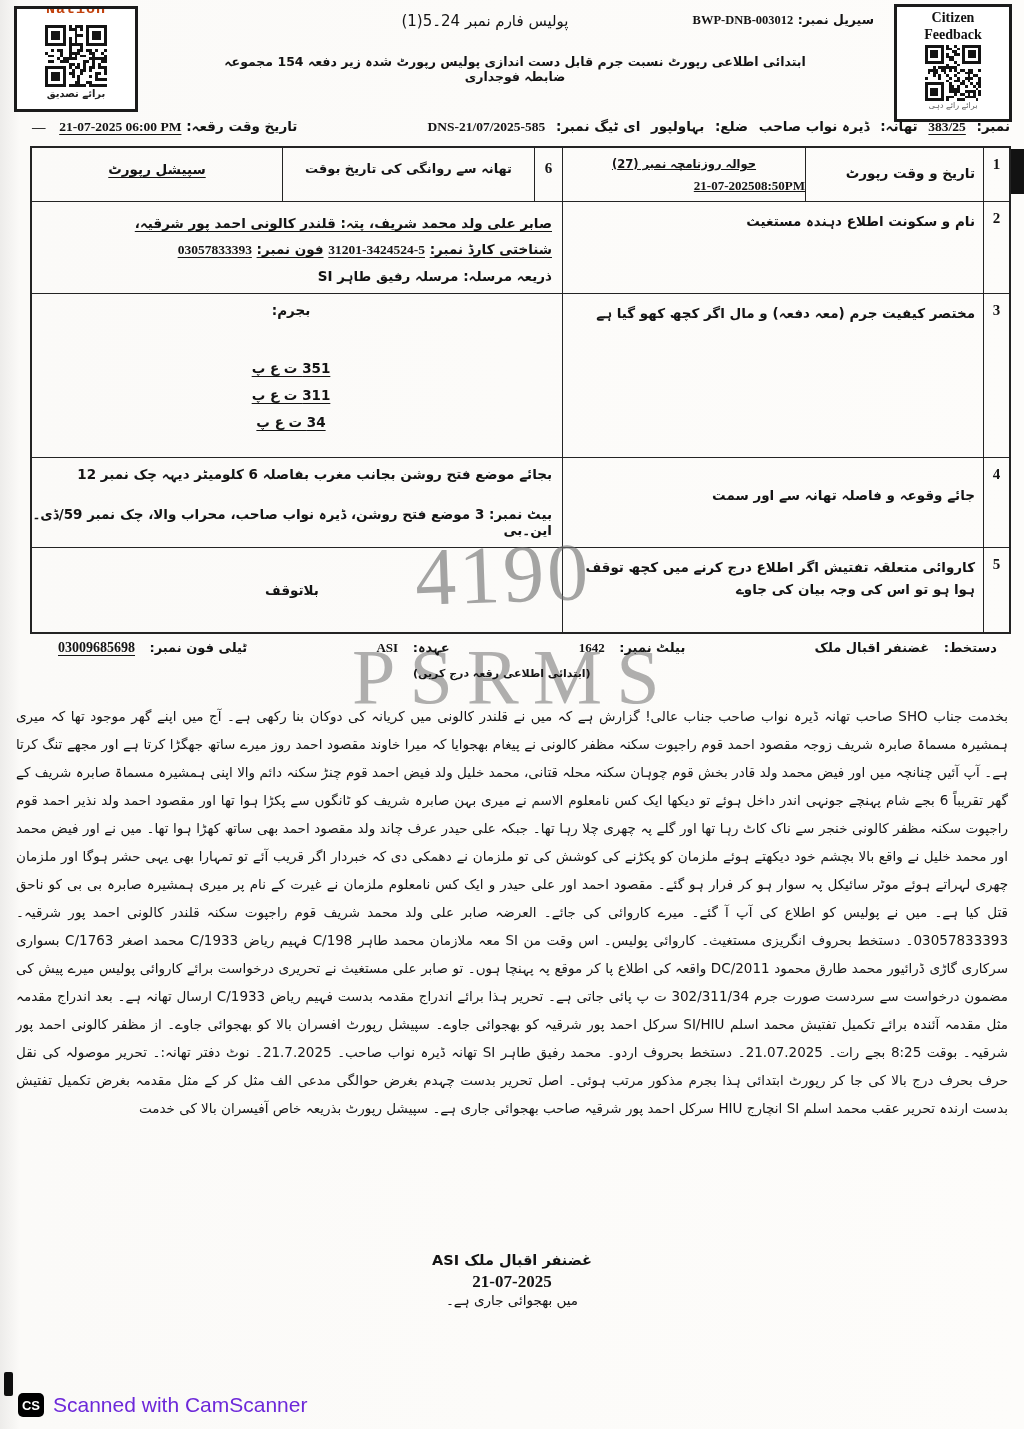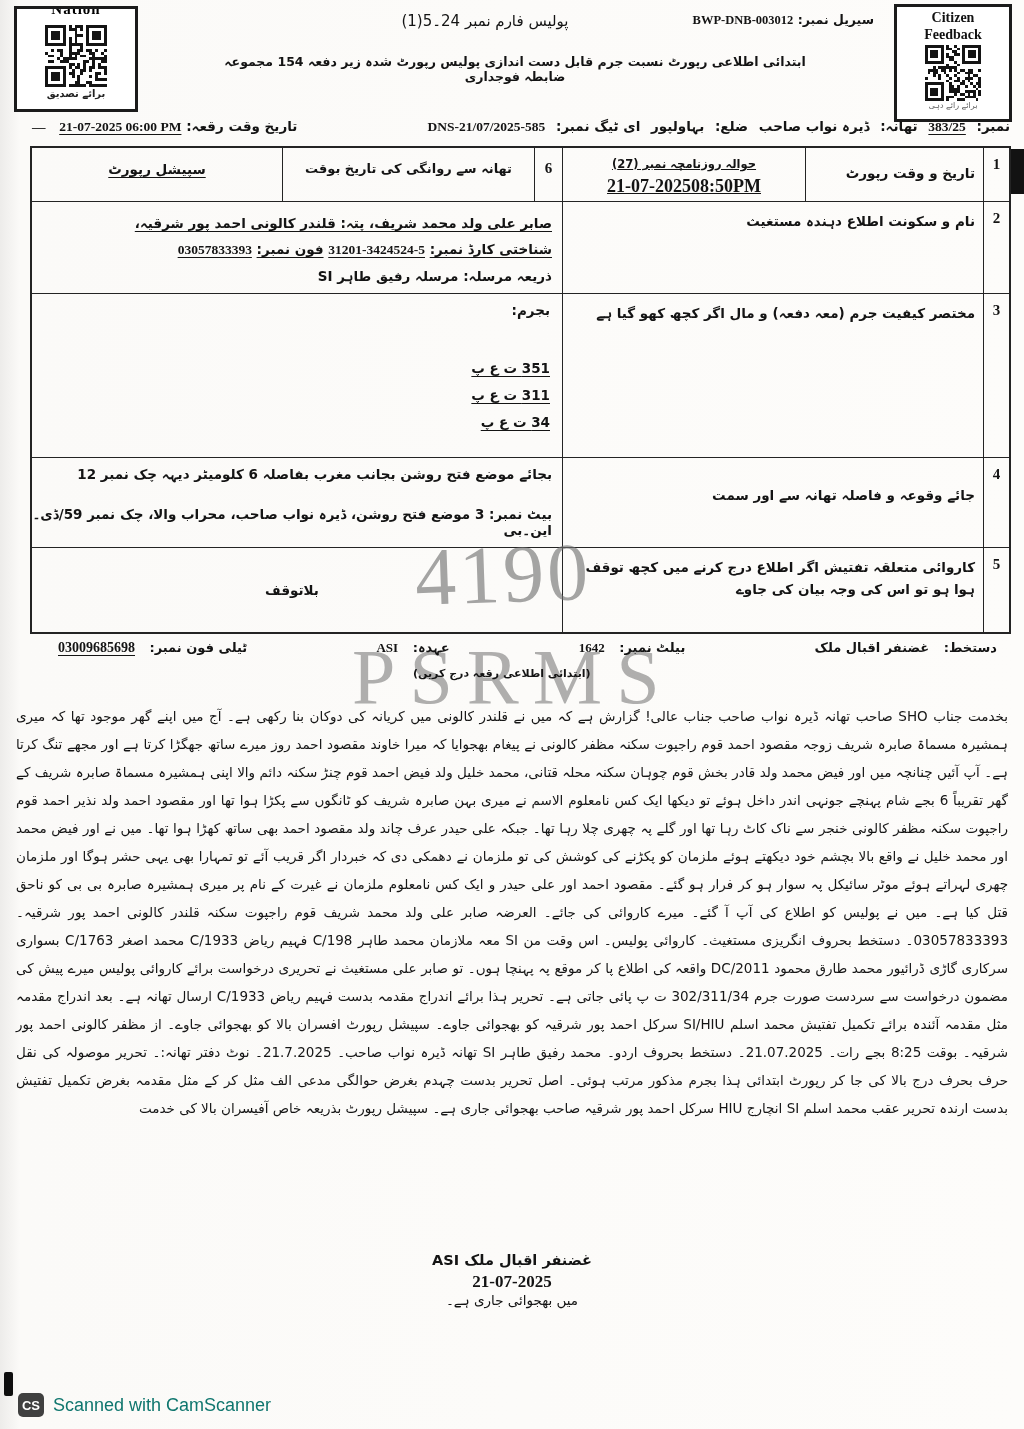--- a/index.html
+++ b/index.html
@@ -12,22 +12,22 @@
     color:#141414;
     overflow:hidden;
   }
   .lat { font-family:"Liberation Serif", serif; font-weight:bold; }
   .u { text-decoration:underline; text-underline-offset:3px; text-decoration-thickness:1px; }
 
   
   .verify-box { position:absolute; left:14px; top:6px; width:124px; height:106px;
     border:3px solid #1b1b1b; background:#fff; text-align:center; }
   .clip-top { height:13px; overflow:hidden; }
-  .clip-top span { display:block; margin-top:-8px; font-family:Liberation Serif, serif;
-    font-weight:bold; font-size:15px; letter-spacing:1px; color:#000000; }
+  .clip-top span { display:block; margin-top:-8px; font-family:Liberation Mono, monospace;
+    font-weight:bold; font-size:15px; letter-spacing:1px; color:#c2410c; }
   .qr { width:62px; height:62px; margin:3px auto 1px auto; }
   .qr svg { width:100%; height:100%; }
   .verify-cap { font-size:10px; font-weight:bold; color:#222; }
 
   .form-number { position:absolute; left:310px; top:12px; width:350px; text-align:center;
     font-size:15px; font-weight:normal; direction:rtl; }
   .serial-line { position:absolute; right:150px; top:12px; direction:rtl;
     font-size:12.5px; font-weight:bold; }
   .serial-line .lat { font-size:12.5px;padding-left:20px; }
   .description { position:absolute; left:215px; top:54px; width:600px; text-align:center;
@@ -60,33 +60,33 @@
     font-family:"Liberation Serif",serif; font-weight:bold; font-size:15px; padding-top:8px; }
   .t-label { width:421px; border-left:1.7px solid #242424; font-size:13.5px;
     font-weight:bold; padding:8px 8px 4px 0; line-height:22px; }
   .t-content { flex:1; font-size:13.5px; }
 
   .row1 { height:54px; }
   .row1 .t-label { display:flex; padding:0; }
   .row1 .lbl-text { flex:1; padding:14px 8px 0 4px; }
   .diary-box { width:243px; border-right:1.7px solid #242424; text-align:center; padding-top:5px;text-decoration:underline; }
   .diary-box .l1 { font-size:11.5px; font-weight:bold; }
-  .diary-box .l2 { font-size:18px; }
+  .diary-box .l2 { font-size:13px;text-align:right; }
   .row1 .t-content { display:flex; }
   .c6 { width:28px; border-left:1.7px solid #242424; text-align:center;
     font-family:"Liberation Serif",serif; font-weight:bold; font-size:15px; padding-top:12px; }
   .cl { width:252px; border-left:1.7px solid #242424; text-align:center;
     font-weight:bold; padding-top:13px; font-size:13px; }
   .cv { flex:1; text-align:center; font-weight:bold; padding-top:13px; }
 
   .row2 { height:92px; }
   .row2 .t-content { text-align:right; padding:8px 10px 0 0; line-height:26px; font-weight:bold; }
 
   .row3 { height:164px; }
-  .row3 .t-content { text-align:right; padding:8px 12px 0 0; font-weight:bold; }
+  .row3 .t-content { text-align:center; padding:8px 12px 0 0; font-weight:bold; }
   .sections { margin-top:42px; }
   .sections div { margin-bottom:11px; }
 
   .row4 { height:90px; }
   .row4 .t-label { padding-top:26px; }
   .row4 .t-content { text-align:right; padding:8px 10px 0 0; font-weight:bold; }
   .row4 .l2g { margin-top:24px; }
 
   .row5 { height:84px; }
   .row5 .t-content { text-align:center; padding:34px 10px 0 0; font-weight:bold; }
@@ -117,23 +117,23 @@
   
   .bottom-sig { position:absolute; top:1252px; left:0; width:100%; text-align:center; direction:rtl; }
   .bottom-sig .name { font-size:14.5px; font-weight:bold; }
   .bottom-sig .date { font-family:"Liberation Serif",serif; font-weight:bold;
     font-size:17px; margin-top:4px; direction:ltr; }
 
   
   .footer { position:absolute; left:0; bottom:0; width:100%; height:48px;
     display:flex; align-items:center; padding-left:18px; background:transparent; }
   .cs-badge { display:inline-flex; align-items:center; justify-content:center;
-    width:26px; height:24px; border-radius:5px; background:#404040; color:#fff;
+    width:26px; height:24px; border-radius:5px; background:#000000; color:#fff;
     font-family:"Liberation Sans",sans-serif; font-weight:bold; font-size:13px; margin-right:9px; }
-  .footer .txt { font-family:"Liberation Sans",sans-serif; font-size:18px; color:#0f766e; }
+  .footer .txt { font-family:"Liberation Sans",sans-serif; font-size:21px; color:#6d28d9; }
 </style>
 </head>
 <body>
 
 <div class="verify-box">
   <div class="clip-top">
     <span>Nation</span>
   </div>
   <div class="qr"><svg viewBox="0 0 21 21" shape-rendering="crispEdges" xmlns="http://www.w3.org/2000/svg">
         <rect x="0" y="0" width="21" height="21" fill="#ffffff"></rect>

